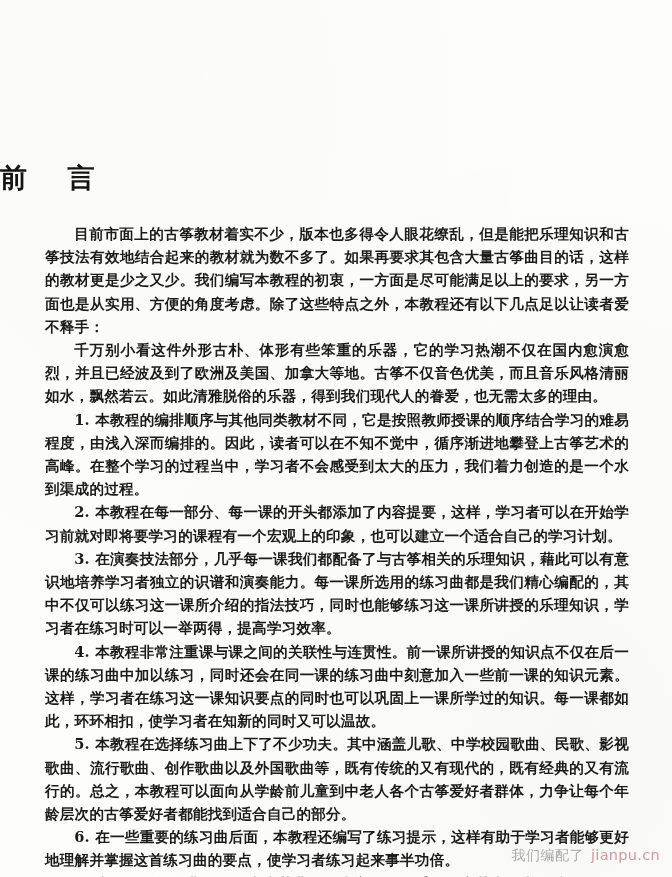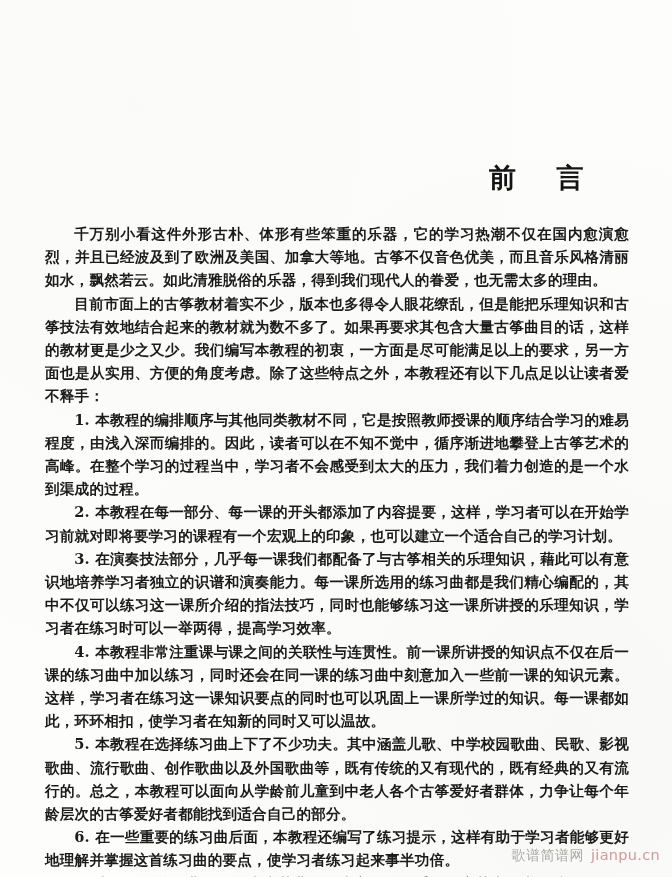--- a/index.html
+++ b/index.html
@@ -28,21 +28,21 @@
   .content {
     position: absolute;
     left: 45px;
     top: 0;
     width: 584px;
   }
 
   .doc-title {
     margin: 0;
     padding: 0;
-    text-align: right;
+    text-align: left;
     font-size: 27px;
     font-weight: bold;
     letter-spacing: 0.02em;
     color: #141414;
     position: absolute;
     top: 160px;
     left: 0;
     width: 584px;
     font-family: "DejaVu Serif", "Liberation Serif", serif;
   }
@@ -100,31 +100,31 @@
 <body>
 
 <div class="page">
 
   <h1 class="doc-title">
     <span>前</span><span class="gap"></span><span>言</span>
   </h1>
 
   <div class="content">
     <div class="body-block">
+      <p class="para">目前市面上的古筝教材着实不少，版本也多得令人眼花缭乱，但是能把乐理知识和古筝技法有效地结合起来的教材就为数不多了。如果再要求其包含大量古筝曲目的话，这样的教材更是少之又少。我们编写本教程的初衷，一方面是尽可能满足以上的要求，另一方面也是从实用、方便的角度考虑。除了这些特点之外，本教程还有以下几点足以让读者爱不释手：</p>
       <p class="para">千万别小看这件外形古朴、体形有些笨重的乐器，它的学习热潮不仅在国内愈演愈烈，并且已经波及到了欧洲及美国、加拿大等地。古筝不仅音色优美，而且音乐风格清丽如水，飘然若云。如此清雅脱俗的乐器，得到我们现代人的眷爱，也无需太多的理由。</p>
-      <p class="para">目前市面上的古筝教材着实不少，版本也多得令人眼花缭乱，但是能把乐理知识和古筝技法有效地结合起来的教材就为数不多了。如果再要求其包含大量古筝曲目的话，这样的教材更是少之又少。我们编写本教程的初衷，一方面是尽可能满足以上的要求，另一方面也是从实用、方便的角度考虑。除了这些特点之外，本教程还有以下几点足以让读者爱不释手：</p>
       <p class="para">1. 本教程的编排顺序与其他同类教材不同，它是按照教师授课的顺序结合学习的难易程度，由浅入深而编排的。因此，读者可以在不知不觉中，循序渐进地攀登上古筝艺术的高峰。在整个学习的过程当中，学习者不会感受到太大的压力，我们着力创造的是一个水到渠成的过程。</p>
       <p class="para">2. 本教程在每一部分、每一课的开头都添加了内容提要，这样，学习者可以在开始学习前就对即将要学习的课程有一个宏观上的印象，也可以建立一个适合自己的学习计划。</p>
       <p class="para">3. 在演奏技法部分，几乎每一课我们都配备了与古筝相关的乐理知识，藉此可以有意识地培养学习者独立的识谱和演奏能力。每一课所选用的练习曲都是我们精心编配的，其中不仅可以练习这一课所介绍的指法技巧，同时也能够练习这一课所讲授的乐理知识，学习者在练习时可以一举两得，提高学习效率。</p>
       <p class="para">4. 本教程非常注重课与课之间的关联性与连贯性。前一课所讲授的知识点不仅在后一课的练习曲中加以练习，同时还会在同一课的练习曲中刻意加入一些前一课的知识元素。这样，学习者在练习这一课知识要点的同时也可以巩固上一课所学过的知识。每一课都如此，环环相扣，使学习者在知新的同时又可以温故。</p>
       <p class="para">5. 本教程在选择练习曲上下了不少功夫。其中涵盖儿歌、中学校园歌曲、民歌、影视歌曲、流行歌曲、创作歌曲以及外国歌曲等，既有传统的又有现代的，既有经典的又有流行的。总之，本教程可以面向从学龄前儿童到中老人各个古筝爱好者群体，力争让每个年龄层次的古筝爱好者都能找到适合自己的部分。</p>
       <p class="para">6. 在一些重要的练习曲后面，本教程还编写了练习提示，这样有助于学习者能够更好地理解并掌握这首练习曲的要点，使学习者练习起来事半功倍。</p>
       <p class="para">7. 本教程在练习曲的数量上也花费了不少心思。在重要的章节中，我们编配了 8～10 首练习曲，教师可以根据每个学习者的接受能力来决定是否删减练习内容。但是我们建议，有条件的最好坚持全部练习，这样可以让学习者的基本功练习得更加扎实。</p>
 
     </div>
   </div>
 
   <div class="watermark">
-    <span class="wm-cn">歌谱简谱网</span>
+    <span class="wm-cn">我们编配了</span>
     <span class="wm-url">jianpu.cn</span>
   </div>
 
 </div>
 
 </body></html>

